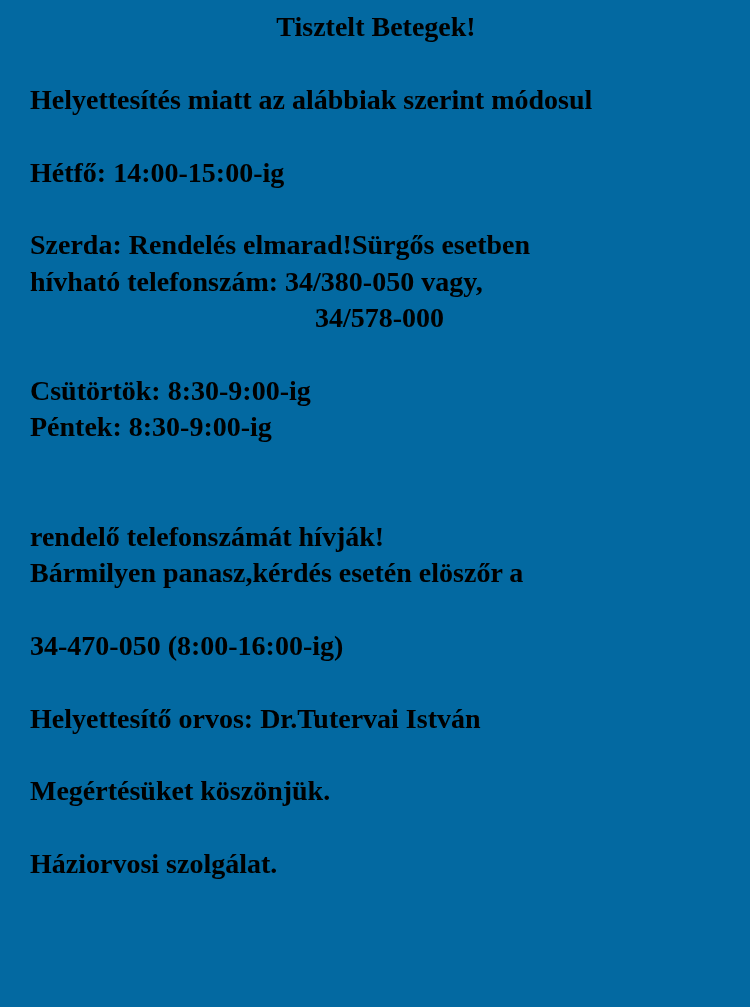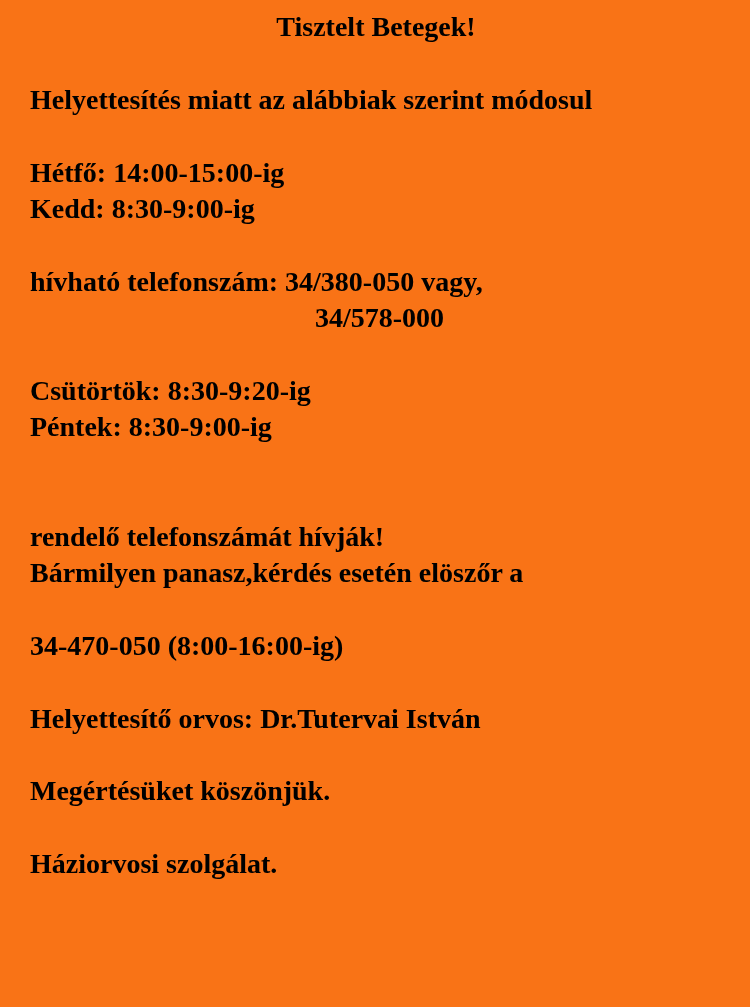--- a/index.html
+++ b/index.html
@@ -4,21 +4,21 @@
 <style>
   html, body {
     margin: 0;
     padding: 0;
     background: #ffffff;
   }
   .page {
     position: relative;
     width: 750px;
     height: 1007px;
-    background: #f97316;
+    background: #0369a1;
     color: #000000;
     font-family: "Liberation Serif", "DejaVu Serif", serif;
     font-weight: bold;
     font-size: 28px;
     line-height: 36.4px;
     box-sizing: border-box;
     padding: 9px 28px 0 30px;
     overflow: hidden;
   }
   .line {
@@ -40,30 +40,30 @@
 
   <div class="line title-line">Tisztelt Betegek!</div>
 
   <div class="gap1"></div>
 
   <div class="line">Helyettesítés miatt az alábbiak szerint módosul</div>
 
   <div class="gap1"></div>
 
   <div class="line">Hétfő: 14:00-15:00-ig</div>
-  <div class="line">Kedd: 8:30-9:00-ig</div>
 
   <div class="gap1"></div>
 
+  <div class="line">Szerda: Rendelés elmarad!Sürgős esetben</div>
   <div class="line">hívható telefonszám: 34/380-050 vagy,</div>
   <div class="line indent">34/578-000</div>
 
   <div class="gap1"></div>
 
-  <div class="line">Csütörtök: 8:30-9:20-ig</div>
+  <div class="line">Csütörtök: 8:30-9:00-ig</div>
   <div class="line">Péntek: 8:30-9:00-ig</div>
 
   <div class="gap2"></div>
 
   <div class="line">rendelő telefonszámát hívják!</div>
   <div class="line">Bármilyen panasz,kérdés esetén elöszőr a</div>
 
   <div class="gap1"></div>
 
   <div class="line">34-470-050 (8:00-16:00-ig)</div>

